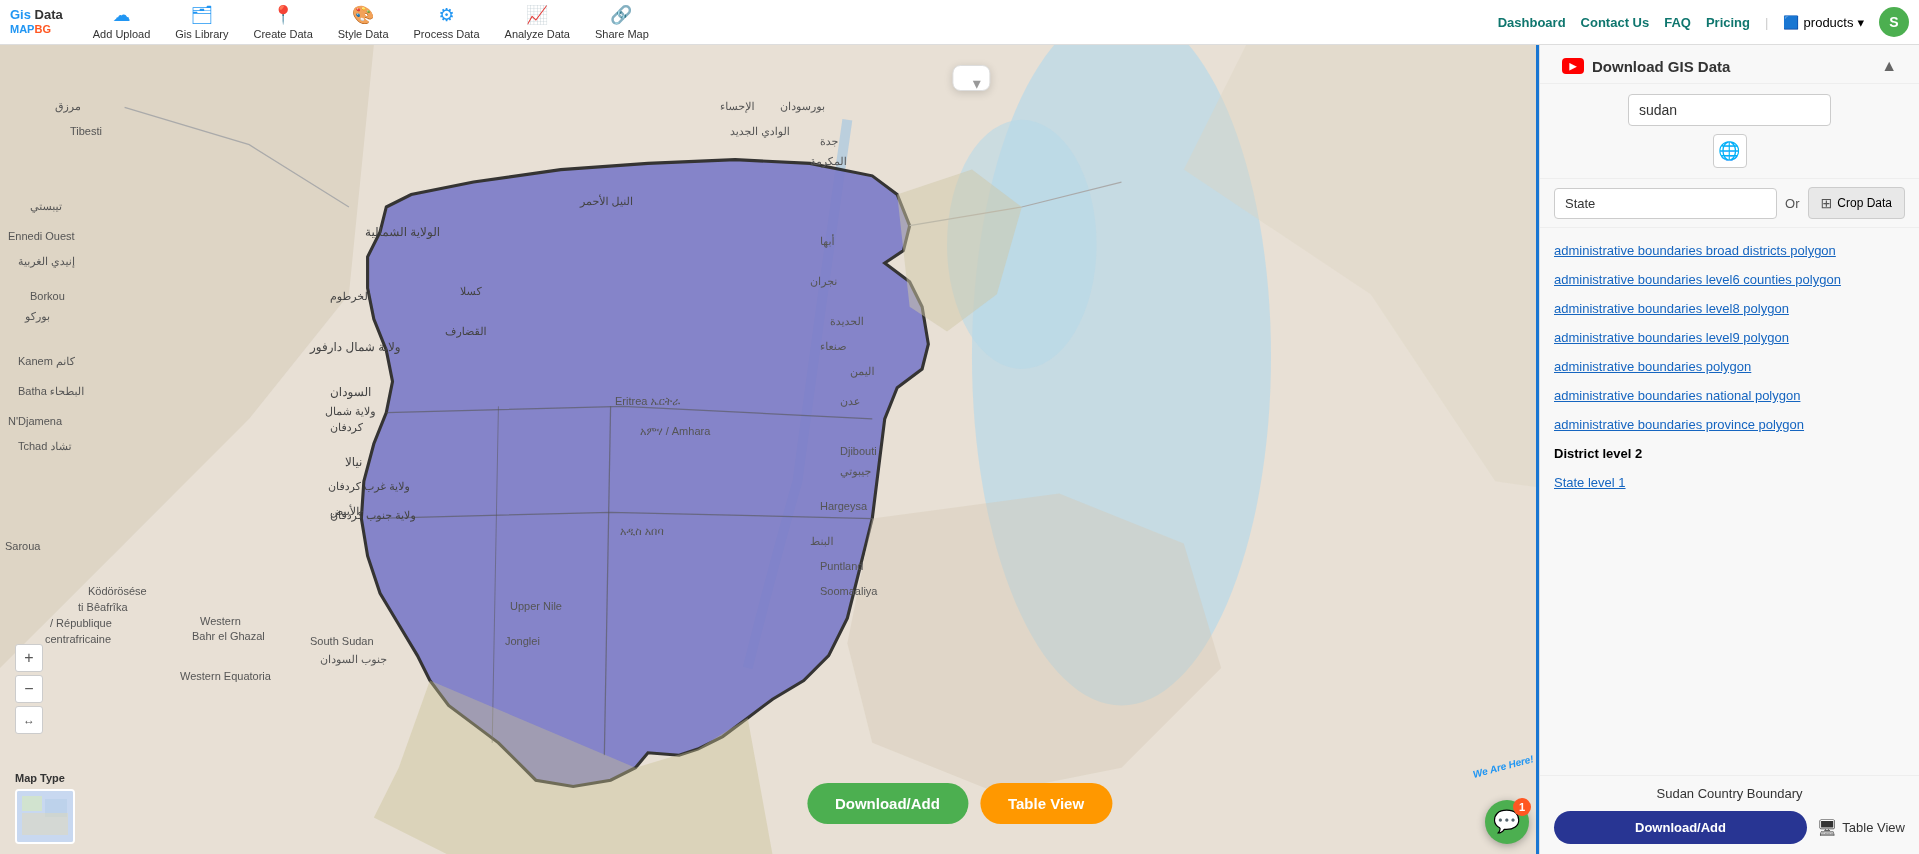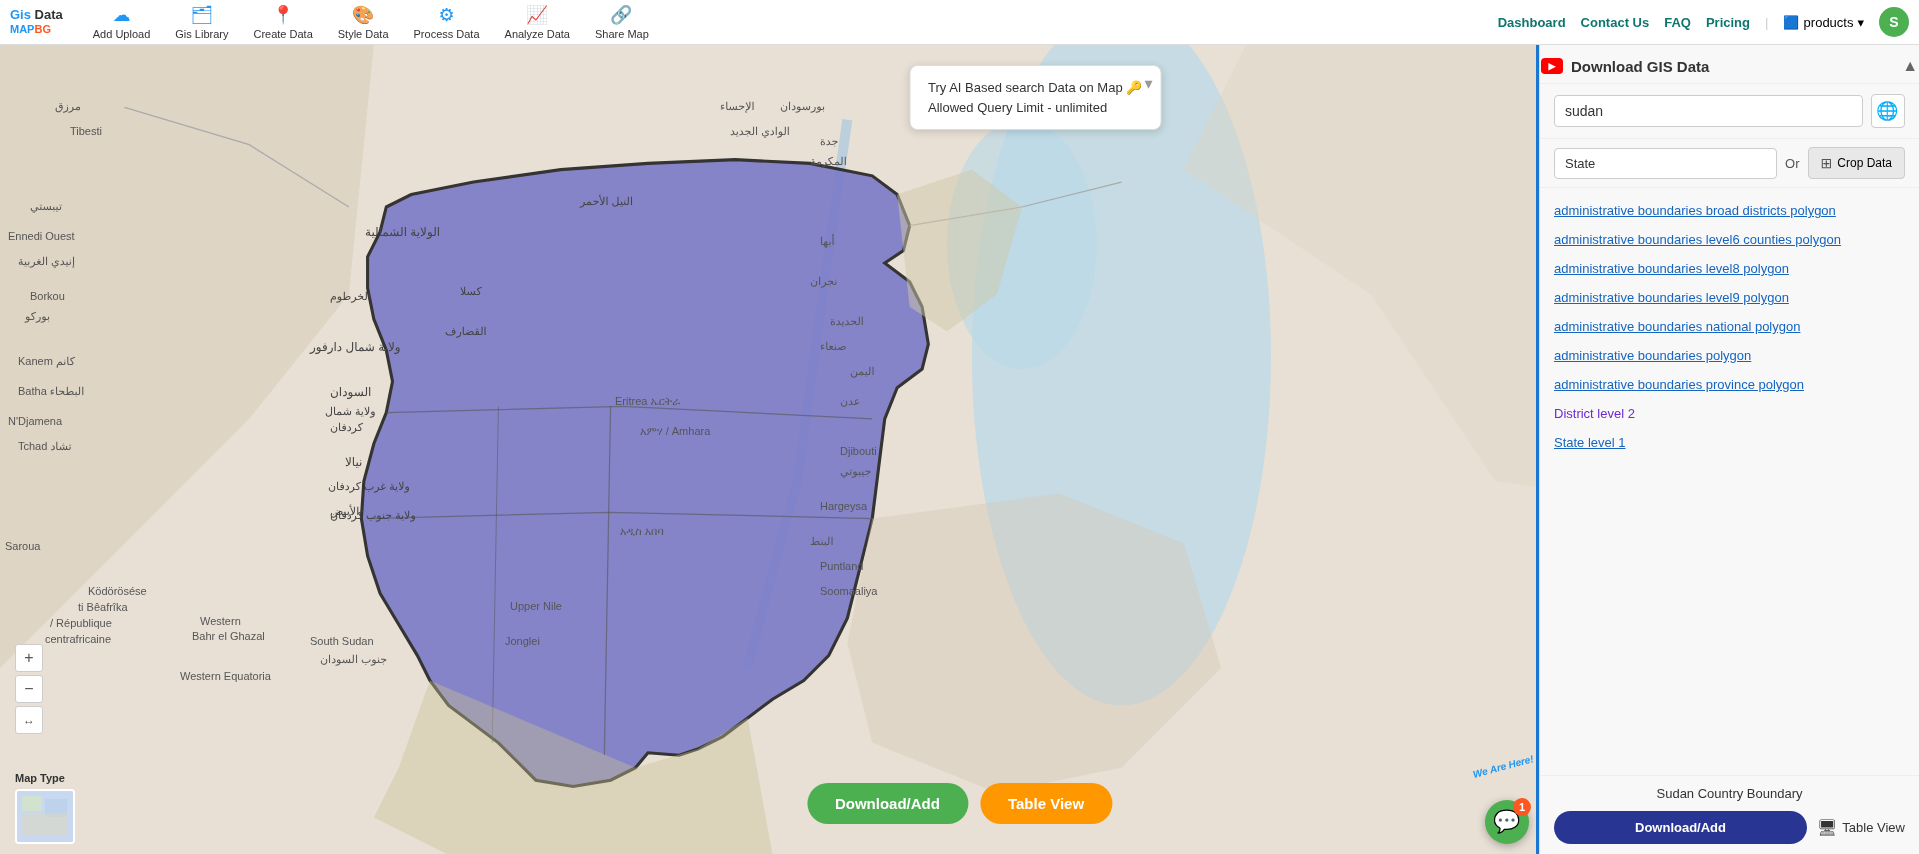--- a/index.html
+++ b/index.html
@@ -115,41 +115,42 @@
       font-size: 12px; color: #333; display: flex; align-items: center; gap: 4px;
     }
 
     
     .right-panel {
       position: absolute; top: 45px; right: 0; width: 380px; bottom: 0;
       background: #f8f8f8; border-left: 1px solid #ddd;
       z-index: 60; display: flex; flex-direction: column;
     }
     .panel-header {
-      background: #f8f8f8; padding: 12px 1px 8px;
+      background: #f8f8f8; padding: 12px 22px 8px;
       border-bottom: 1px solid #eee;
       display: flex; align-items: center; justify-content: space-between;
     }
     .panel-title {
       font-size: 15px; font-weight: bold; color: #333;
       display: flex; align-items: center; gap: 8px;
     }
     .yt-icon {
       width: 22px; height: 16px; background: #FF0000; border-radius: 4px;
       display: flex; align-items: center; justify-content: center;
     }
     .yt-icon::after {
       content: '▶'; color: #fff; font-size: 9px;
     }
     .panel-collapse { cursor: pointer; font-size: 16px; color: #666; }
 
     
     .search-row {
       padding: 10px 14px; display: flex; align-items: center; gap: 8px;
       border-bottom: 1px solid #eee;
+      flex-direction: column;
     }
     .search-input {
       flex: 1; border: 1px solid #ccc; border-radius: 4px;
       padding: 7px 10px; font-size: 14px; color: #333;
     }
     .globe-btn {
       width: 34px; height: 34px; border: 1px solid #ccc; border-radius: 4px;
       background: #fff; display: flex; align-items: center; justify-content: center;
       cursor: pointer; font-size: 18px; color: #555;
     }
@@ -175,21 +176,21 @@
 
     
     .results-list {
       flex: 1; overflow-y: auto; padding: 8px 0;
     }
     .result-item {
       padding: 7px 14px; font-size: 13px; color: #1565C0;
       text-decoration: underline; cursor: pointer;
       display: block;
     }
-    .result-item.active { color: #6d28d9; font-weight: 400; text-decoration: none; }
+    .result-item.active { color: #000000; font-weight: 700; text-decoration: none; }
 
     
     .panel-footer {
       border-top: 1px solid #eee; padding: 10px 14px;
       background: #f8f8f8;
     }
     .footer-label {
       font-size: 13px; color: #333; text-align: center;
       margin-bottom: 10px;
     }
@@ -386,24 +387,20 @@
   <div class="map-label" style="top:350px;left:615px;font-size:11px">Eritrea ኤርትራ</div>
 
   <div class="map-label" style="top:590px;left:310px">South Sudan</div>
   <div class="map-label" style="top:608px;left:320px">جنوب السودان</div>
   <div class="map-label" style="top:570px;left:200px">Western</div>
   <div class="map-label" style="top:585px;left:192px">Bahr el Ghazal</div>
   <div class="map-label" style="top:555px;left:510px">Upper Nile</div>
   <div class="map-label" style="top:590px;left:505px">Jonglei</div>
 
   <div class="ai-tooltip">
-    <div class="ai-tooltip-text">
-      <div>Try AI Based search Data on Map 🔑</div>
-      <div>Allowed Query Limit - unlimited</div>
-    </div>
     <div class="ai-tooltip-close">▾</div>
   </div>
 
   <div class="map-controls">
     <div class="map-ctrl-btn">+</div>
     <div class="map-ctrl-btn">−</div>
     <div class="map-ctrl-btn" style="font-size:12px;">↔</div>
   </div>
   <div class="map-type-label">Map Type</div>
   <div class="map-type-thumb">
@@ -462,22 +459,22 @@
       <span class="crop-icon">⊞</span>
       <span>Crop Data</span>
     </button>
   </div>
 
   <div class="results-list">
     <a class="result-item">administrative boundaries broad districts polygon</a>
     <a class="result-item">administrative boundaries level6 counties polygon</a>
     <a class="result-item">administrative boundaries level8 polygon</a>
     <a class="result-item">administrative boundaries level9 polygon</a>
+    <a class="result-item">administrative boundaries polygon</a>
     <a class="result-item">administrative boundaries national polygon</a>
-    <a class="result-item">administrative boundaries polygon</a>
     <a class="result-item">administrative boundaries province polygon</a>
     <a class="result-item active">District level 2</a>
     <a class="result-item">State level 1</a>
   </div>
 
   <div class="panel-footer">
     <div class="footer-label">Sudan Country Boundary</div>
     <div class="footer-actions">
       <button class="dl-add-btn">Download/Add</button>
       <div class="table-view-btn">

